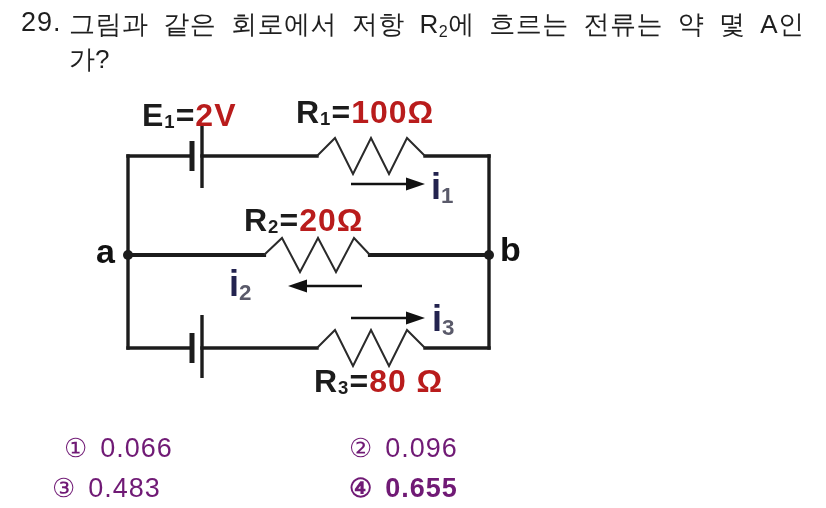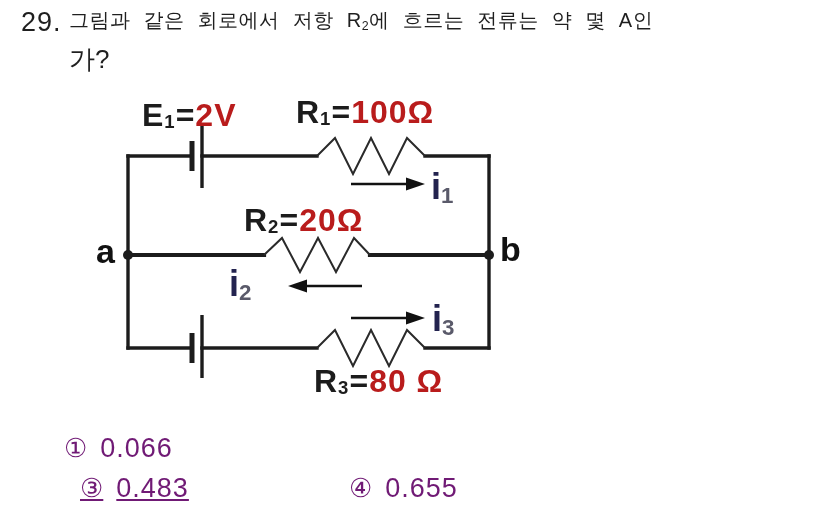--- a/index.html
+++ b/index.html
@@ -2,21 +2,21 @@
 <html><head>
 <meta charset="utf-8">
 <style>
   html,body{margin:0;padding:0;background:#ffffff;}
   .page{
     position:relative;width:826px;height:508px;background:#ffffff;
     font-family:"Liberation Sans", sans-serif;color:#1f1f1f;overflow:hidden;
   }
   
   .q-num{position:absolute;left:21px;top:7px;font-size:27px;letter-spacing:1px;}
-  .q-line1{position:absolute;left:69px;top:7px;font-size:20px;word-spacing:7px;letter-spacing:0.5px;white-space:nowrap;}
+  .q-line1{position:absolute;left:69px;top:7px;font-size:26px;word-spacing:7px;letter-spacing:0.5px;white-space:nowrap;}
   .q-line2{position:absolute;left:69px;top:42px;font-size:26px;}
   .q-line1 sub{font-size:0.62em;vertical-align:-0.25em;line-height:0;}
   
   .circuit{position:absolute;left:85px;top:88px;width:460px;height:332px;}
   .clabel{position:absolute;font-weight:bold;font-size:32px;letter-spacing:1px;white-space:nowrap;color:#1c1c1c;}
   .clabel sub{font-size:0.58em;vertical-align:-0.12em;line-height:0;}
   .clabel .val{color:#b91c1c;}
   .ilabel{position:absolute;font-weight:bold;font-size:36px;color:#23234f;white-space:nowrap;}
   .ilabel sub{font-size:0.62em;vertical-align:-0.18em;line-height:0;color:#5a5a6a;}
   .node-label{position:absolute;font-weight:bold;font-size:34px;color:#111111;}
@@ -90,18 +90,19 @@
 
   <div class="ilabel" style="left:229px;top:263px;"><span>i</span><sub>2</sub></div>
 
   <div class="ilabel" style="left:432px;top:298px;text-align:right;"><span>i</span><sub>3</sub></div>
 
   <div class="node-label" style="left:96px;top:232px;">a</div>
   <div class="node-label" style="left:500px;top:230px;">b</div>
 
   <div class="choice" style="left:64px;top:433px;"><span class="cnum">①</span><span class="cval">0.066</span></div>
 
+  <div class="choice" style="left:349px;top:433px;"><span class="cnum">②</span><span class="cval">0.096</span></div>
 
-  <div class="choice" style="left:80px;top:473px;text-decoration:underline;"><span class="cnum">③</span><span class="cval">0.483</span></div>
+  <div class="choice" style="left:52px;top:473px;"><span class="cnum">③</span><span class="cval">0.483</span></div>
 
-  <div class="choice" style="left:349px;top:473px;"><span class="cnum">④</span><span class="cval">0.655</span></div>
+  <div class="choice" style="left:349px;top:473px;font-weight:bold;"><span class="cnum">④</span><span class="cval">0.655</span></div>
 
 </div>
 
 </body></html>

